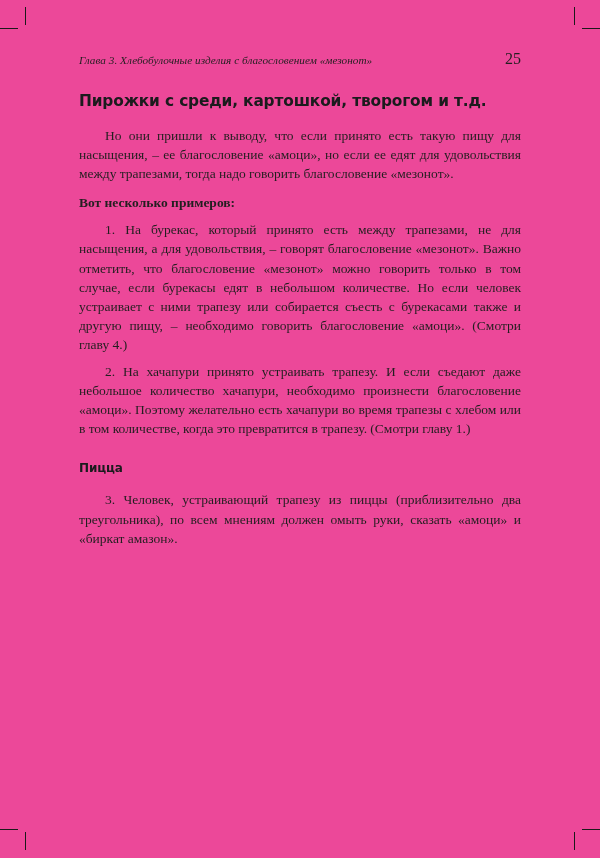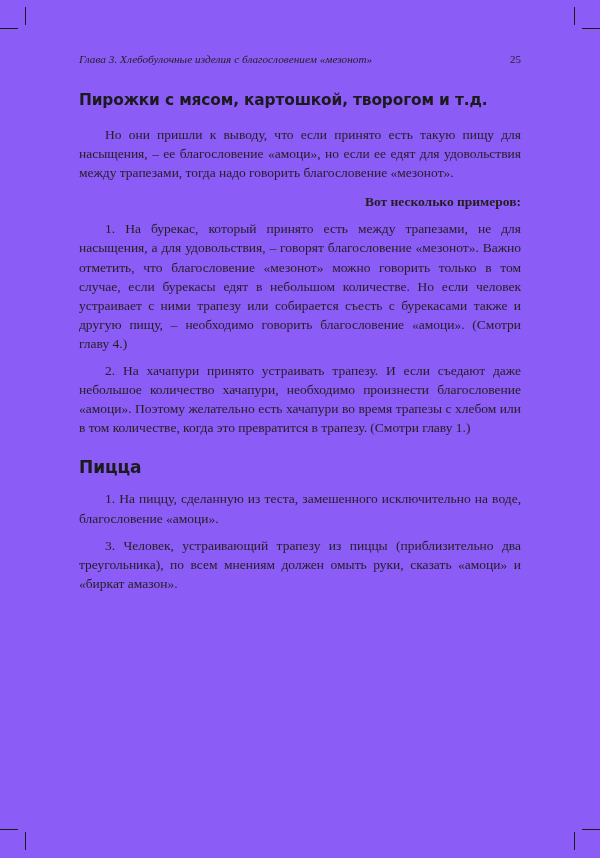--- a/index.html
+++ b/index.html
@@ -5,21 +5,21 @@
   html, body {
     margin: 0;
     padding: 0;
     background: #ffffff;
   }
 
   .page {
     position: relative;
     width: 600px;
     height: 858px;
-    background: #8b5cf6;
+    background: #ec4899;
     overflow: hidden;
     font-family: "Liberation Serif", "DejaVu Serif", serif;
     color: #231f20;
     -webkit-font-smoothing: antialiased;
   }
 
   
   .crop {
     position: absolute;
     background: #1a1a1a;
@@ -51,36 +51,36 @@
     font-style: italic;
     font-size: 11.2px;
     line-height: 14px;
     letter-spacing: 0.04px;
     color: #231f20;
     margin-bottom: 25px;
   }
   .runhead-title { white-space: nowrap; }
   .runhead-page {
     font-style: normal;
-    font-size: 11px;
+    font-size: 16px;
   }
 
   h1.section-title {
     font-family: "DejaVu Sans", "Liberation Sans", sans-serif;
     font-size: 15.4px;
     line-height: 19px;
     font-weight: 700;
     letter-spacing: -0.15px;
     margin: 0 0 15px 0;
     color: #1b1b1d;
   }
 
   h2.sub-title {
     font-family: "DejaVu Sans", "Liberation Sans", sans-serif;
-    font-size: 17px;
+    font-size: 12px;
     line-height: 17px;
     font-weight: 700;
     letter-spacing: -0.1px;
     margin: 22px 0 13px 0;
     color: #1b1b1d;
   }
 
   p.body {
     margin: 0 0 3px 0;
     font-size: 13.5px;
@@ -91,21 +91,21 @@
     hyphens: manual;
     word-spacing: -0.1px;
   }
 
   p.lead-bold {
     margin: 10px 0 7px 0;
     font-size: 13.5px;
     line-height: 19.1px;
     font-weight: 700;
     text-indent: 0;
-    text-align: right;
+    text-align: left;
   }
 
   
   p.body + p.body { margin-top: 1px; }
   .gap-sm { margin-top: 8px !important; }
 </style>
 </head>
 <body>
 
 <div class="page">
@@ -119,34 +119,33 @@
   <div class="crop h crop-br-h"></div>
   <div class="crop v crop-br-v"></div>
 
   <div class="textblock">
 
     <div class="runhead">
       <span class="runhead-title">Глава 3. Хлебобулочные изделия с благословением «мезонот»</span>
       <span class="runhead-page">25</span>
     </div>
 
-    <h1 class="section-title">Пирожки с мясом, картошкой, творогом и т.д.</h1>
+    <h1 class="section-title">Пирожки с среди, картошкой, творогом и т.д.</h1>
 
 
     <p class="body gap-sm">Но они пришли к выводу, что если принято есть такую пищу для насыщения, – ее благословение «амоци», но если ее едят для удовольствия между трапезами, тогда надо говорить благо­словение «мезонот».</p>
 
     <p class="lead-bold">Вот несколько примеров:</p>
 
 
     <p class="body gap-sm">1. На бурекас, который принято есть между трапезами, не для насыщения, а для удовольствия, – говорят благословение «мезонот». Важно отметить, что благословение «мезонот» мож­но говорить только в том случае, если бурекасы едят в неболь­шом количестве. Но если человек устраивает с ними трапезу или собирается съесть с бурекасами также и другую пищу, – необхо­димо говорить благословение «амоци». (Смотри главу 4.)</p>
 
     <p class="body gap-sm">2. На хачапури принято устраивать трапезу. И если съедают даже небольшое количество хачапури, необходимо произнести благословение «амоци». Поэтому желательно есть хачапури во время трапезы с хлебом или в том количестве, когда это превра­тится в трапезу. (Смотри главу 1.)</p>
 
     <h2 class="sub-title">Пицца</h2>
 
 
-    <p class="body gap-sm">1. На пиццу, сделанную из теста, замешенного исключитель­но на воде, благословение «амоци».</p>
 
 
     <p class="body gap-sm">3. Человек, устраивающий трапезу из пиццы (приблизитель­но два треугольника), по всем мнениям должен омыть руки, сказать «амоци» и «биркат амазон».</p>
 
   </div>
 </div>
 
 </body></html>

